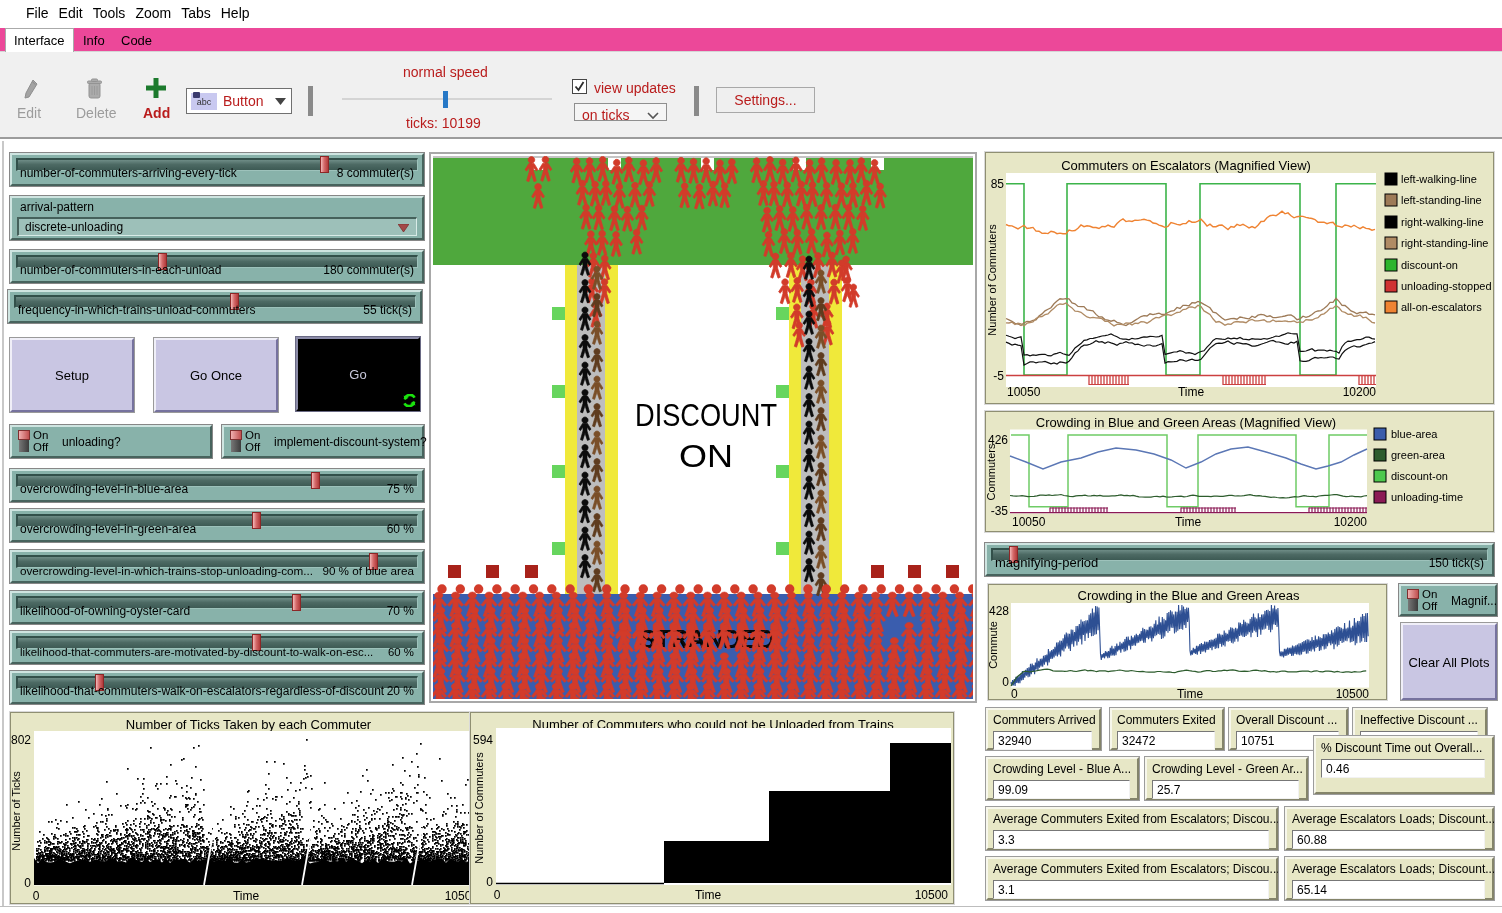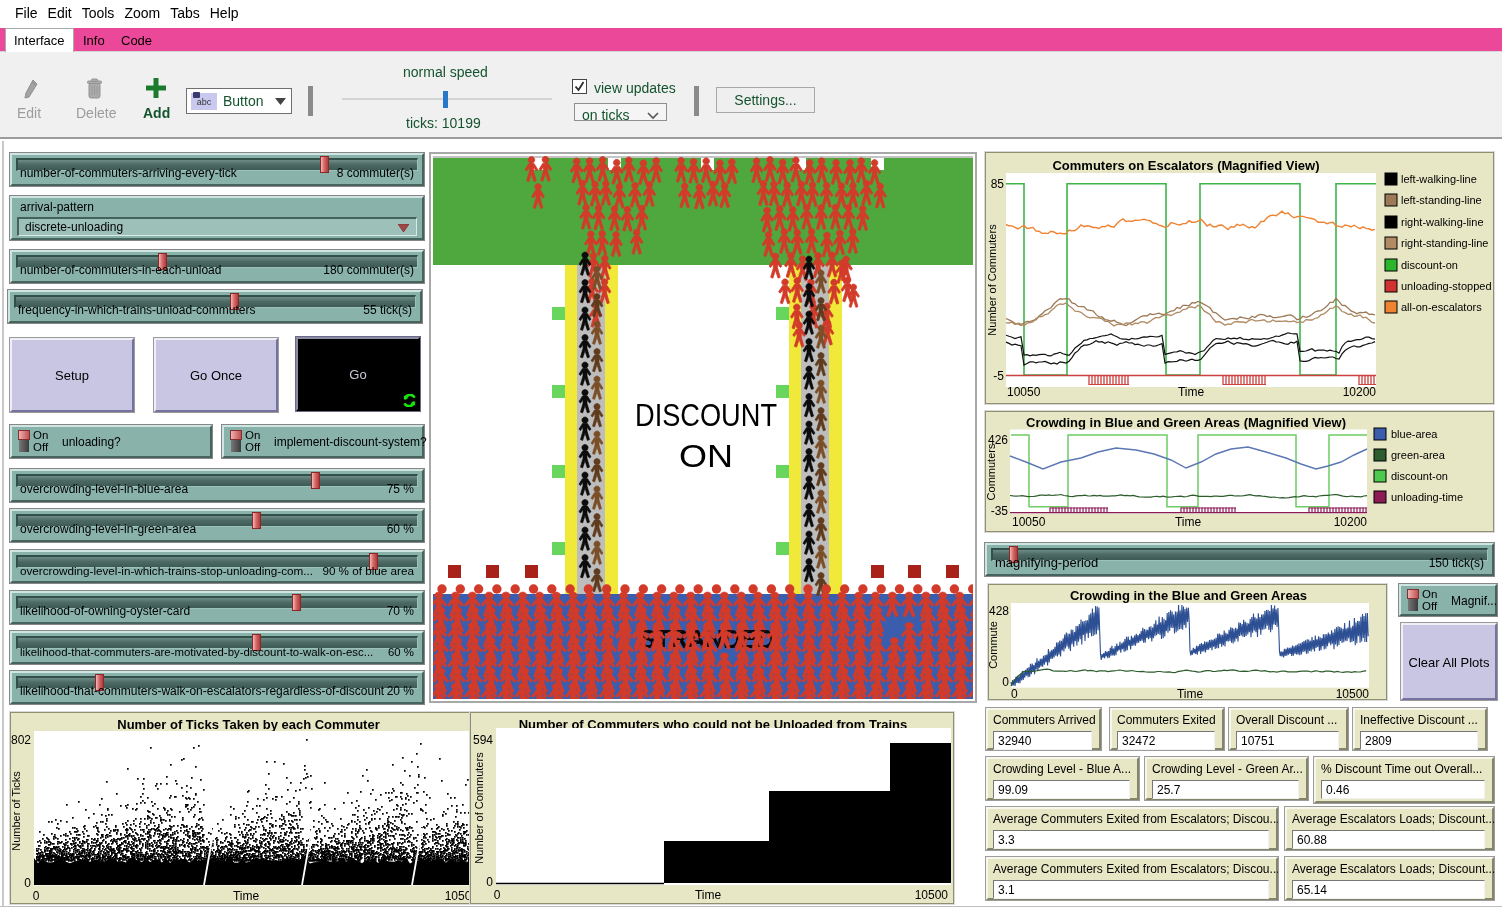--- a/index.html
+++ b/index.html
@@ -3,42 +3,42 @@
 *{margin:0;padding:0;box-sizing:border-box}
 html,body{width:1502px;height:913px;background:#fff;font-family:"Liberation Sans",sans-serif;overflow:hidden;position:relative}
 .abs{position:absolute}
 
 #menubar{left:0;top:0;width:1502px;height:28px;background:#fff;color:#000}
 #menubar span{display:inline-block;padding:5px 5px 0 5px;font-size:14px}
 #tabbar{left:0;top:28px;width:1502px;height:24px;background:#ec4899;border-bottom:1px solid #d5d5d5}
 .tab{position:absolute;top:1px;height:23px;font-size:13px;padding:4px 8px 0 8px;color:#000}
 .tab.active{background:#fff;border:1px solid #aaa;border-bottom:none;height:24px;top:0}
 #toolbar{left:0;top:52px;width:1502px;height:87px;background:#f0f0f0;border-bottom:2px solid #9c9c9c}
-.tbtxt{position:absolute;font-size:14px;color:#14532d}
+.tbtxt{position:absolute;font-size:14px;color:#b91c1c}
 .gray{color:#9c9c9c}
 .sep{position:absolute;width:5px;background:#8a8a8a}
 
 .tw{position:absolute;background:#88b2aa;border-top:2px solid #cfe5e1;border-left:2px solid #cfe5e1;border-bottom:2px solid #47635d;border-right:2px solid #47635d;box-shadow:0 0 0 1px #878787}
 .track{position:absolute;left:4px;right:4px;top:3px;height:13px;background:linear-gradient(#6e8c86 0%,#4d6a64 45%,#3d5a54 100%);border-top:2px solid #32504a;border-left:2px solid #32504a;border-bottom:1px solid #9dc2bb;border-right:1px solid #9dc2bb}
 .handle{position:absolute;top:1px;width:9px;height:17px;background:linear-gradient(90deg,#f2b9b9 0%,#d56a6a 45%,#b13a3a 100%);border:1px solid #8c2727}
 .slab{position:absolute;left:8px;bottom:4px;font-size:12px;white-space:nowrap}
 .sval{position:absolute;right:8px;bottom:4px;font-size:12px;white-space:nowrap}
 .btn{position:absolute;background:#c9c6e3;border-top:2px solid #f0eff8;border-left:2px solid #f0eff8;border-bottom:2px solid #76729e;border-right:2px solid #76729e;box-shadow:0 0 0 1px #9a9a9a;color:#000;font-size:13px;text-align:center}
 .btn .ct{position:absolute;left:0;right:0;top:50%;transform:translateY(-50%)}
 
 .mon{position:absolute;background:#e7e7c6;border-top:2px solid #f7f7ec;border-left:2px solid #f7f7ec;border-bottom:2px solid #84846a;border-right:2px solid #84846a;box-shadow:0 0 0 1px #9c9c9c}
 .mlab{position:absolute;left:5px;top:3px;font-size:12px;color:#000;white-space:nowrap;overflow:hidden}
 .mbox{position:absolute;left:5px;right:7px;top:21px;height:19px;background:#fff;border-top:1px solid #777;border-left:1px solid #777;border-bottom:1px solid #f2f2f2;border-right:1px solid #f2f2f2}
 .mval{position:absolute;left:4px;top:2px;font-size:12px}
 
 .plot{position:absolute;background:#e7e7c6;border:1px solid #8f8f72;box-shadow:0 0 0 1px #d9d9d9}
-.ptitle{position:absolute;font-size:13px;font-weight:bold;color:#000;text-align:center;white-space:nowrap}
+.ptitle{position:absolute;font-size:13px;font-weight:normal;color:#000;text-align:center;white-space:nowrap}
 svg{position:absolute;left:0;top:0}
 </style></head><body>
-<div class="abs" id="menubar" style="padding-left:10px"><span>File</span><span>Edit</span><span>Tools</span><span>Zoom</span><span>Tabs</span><span>Help</span></div>
+<div class="abs" id="menubar" style="padding-left:21px"><span>File</span><span>Edit</span><span>Tools</span><span>Zoom</span><span>Tabs</span><span>Help</span></div>
 <div class="abs" id="tabbar">
     <div class="tab active" style="left:5px">Interface</div>
     <div class="tab" style="left:75px">Info</div>
     <div class="tab" style="left:113px">Code</div>
   </div>
 <div class="abs" id="toolbar">
     <svg style="left:22px;top:26px" width="18" height="22" viewBox="0 0 18 22">
       <g fill="#a3a3a3" stroke="#8e8e8e" stroke-width="1">
         <path d="M11 2 L15 6 L7 19 L3 20 L4 15 Z"></path>
       </g>
@@ -795,21 +795,21 @@
     <div class="mbox">
       <div class="mval">99.09</div>
     </div>
   </div>
 <div class="mon" style="left:1145px;top:757px;width:163px;height:43px">
     <div class="mlab" style="max-width:156px">Crowding Level - Green Ar...</div>
     <div class="mbox">
       <div class="mval">25.7</div>
     </div>
   </div>
-<div class="mon" style="left:1314px;top:757px;width:180px;height:46px">
+<div class="mon" style="left:1314px;top:736px;width:180px;height:58px">
     <div class="mlab" style="max-width:173px">% Discount Time out Overall...</div>
     <div class="mbox">
       <div class="mval">0.46</div>
     </div>
   </div>
 <div class="mon" style="left:986px;top:807px;width:292px;height:43px">
     <div class="mlab" style="max-width:285px">Average Commuters Exited from Escalators; Discou...</div>
     <div class="mbox">
       <div class="mval">3.3</div>
     </div>

